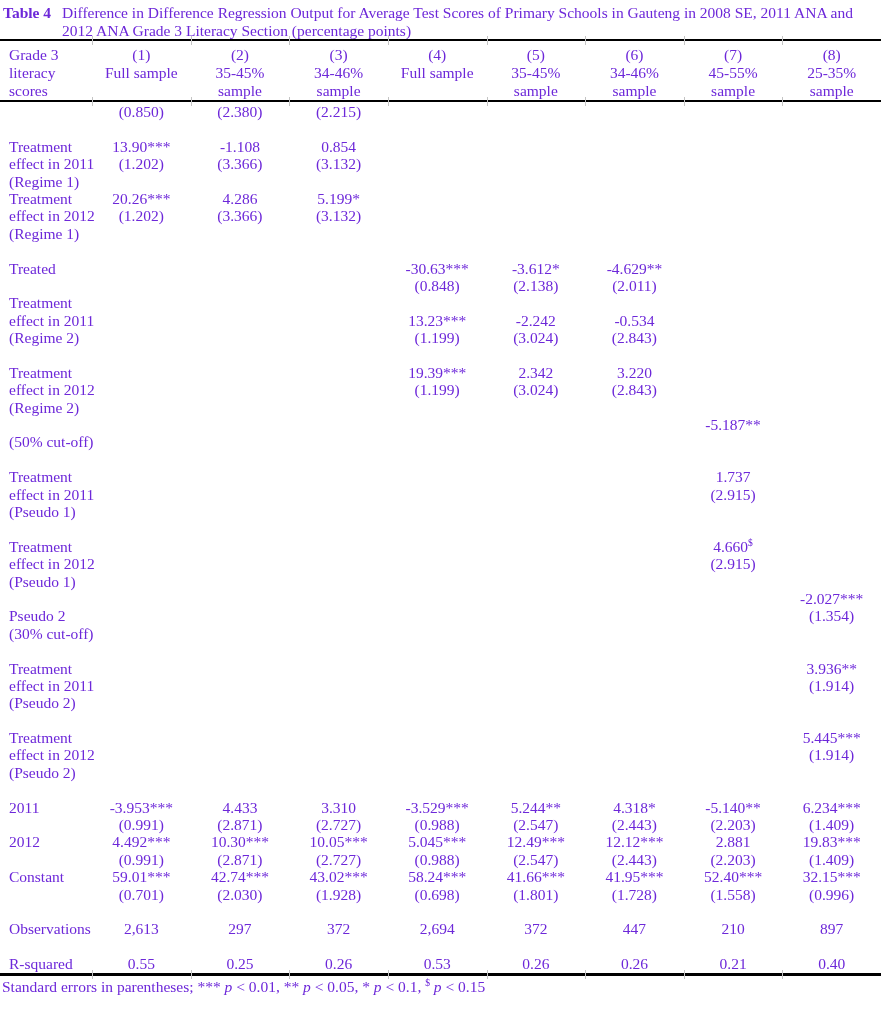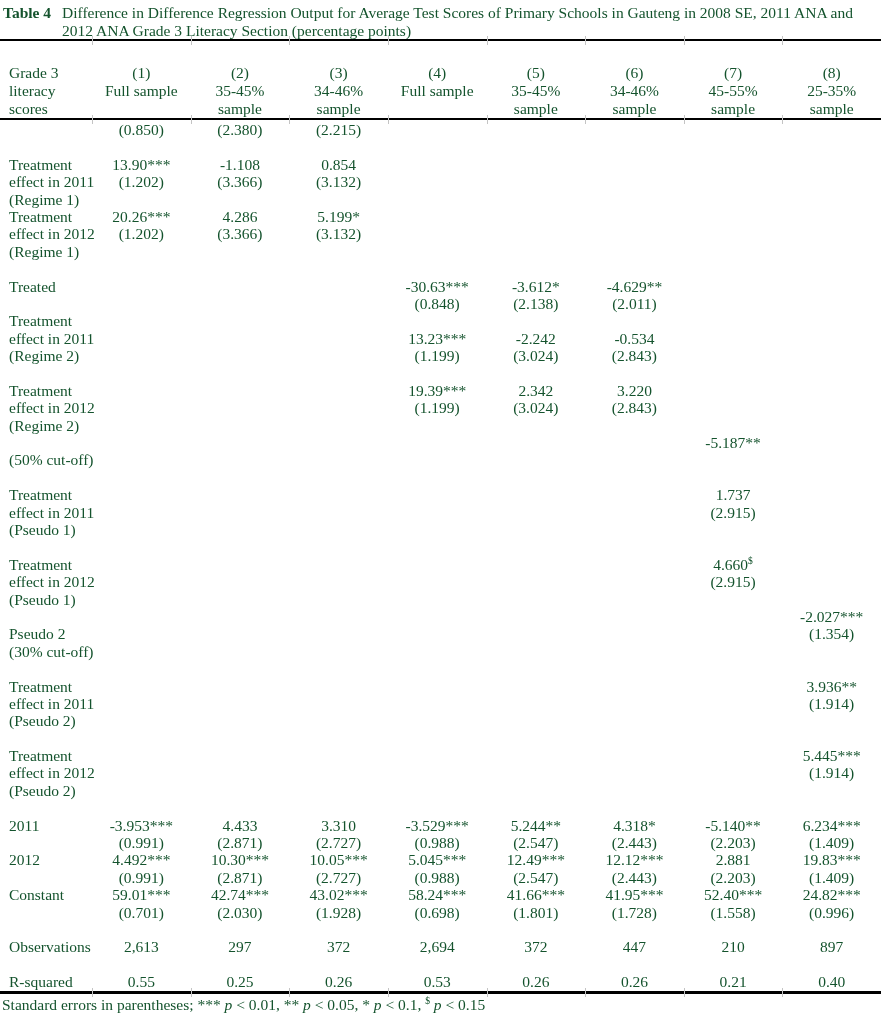--- a/index.html
+++ b/index.html
@@ -1,40 +1,40 @@
 <!DOCTYPE html>
 <html><head>
 <meta charset="utf-8">
 <style>
   html, body { margin: 0; padding: 0; background: #ffffff; }
   .page {
     position: relative;
     width: 881px;
     height: 1035px;
     background: #ffffff;
-    color: #14532d;
+    color: #6d28d9;
     font-family: "Liberation Serif", "DejaVu Serif", serif;
     font-size: 15.5px;
     overflow: hidden;
   }
   
   .title {
     display: flex;
     padding: 4px 2px 0 3px;
     line-height: 17.5px;
   }
   .title-tag { font-weight: bold; width: 59px; flex: none; }
   .title-text div { white-space: nowrap; }
   
   .rule { position: relative; background: #000; width: 881px; }
   .rule-2 { height: 2px; }
   .rule-3 { height: 3px; }
   .tick { position: absolute; width: 1px; height: 9px; top: -3px; background: #c4c4c4; }
   
-  .thead { padding-top: 23px; }
+  .thead { padding-top: 5px; }
   .hrow { display: flex; line-height: 18px; }
   .hstub { width: 92px; flex: none; padding-left: 9px; box-sizing: border-box; white-space: nowrap; }
   .hc { width: 98.625px; flex: none; text-align: center; white-space: nowrap; }
   
   .tbody { padding-top: 1px; }
   .brow { display: flex; height: 17.4px; line-height: 17.4px; }
   .bs { width: 92px; flex: none; padding-left: 9px; box-sizing: border-box; white-space: nowrap; overflow: visible; }
   .bc { width: 98.625px; flex: none; text-align: center; white-space: nowrap; }
   sup.sp { font-size: 0.62em; vertical-align: super; line-height: 0; }
   
@@ -599,21 +599,21 @@
       </div>
       <div class="brow">
         <div class="bs">Constant</div>
         <div class="bc">59.01***</div>
         <div class="bc">42.74***</div>
         <div class="bc">43.02***</div>
         <div class="bc">58.24***</div>
         <div class="bc">41.66***</div>
         <div class="bc">41.95***</div>
         <div class="bc">52.40***</div>
-        <div class="bc">24.82***</div>
+        <div class="bc">32.15***</div>
       </div>
       <div class="brow">
         <div class="bs"></div>
         <div class="bc">(0.701)</div>
         <div class="bc">(2.030)</div>
         <div class="bc">(1.928)</div>
         <div class="bc">(0.698)</div>
         <div class="bc">(1.801)</div>
         <div class="bc">(1.728)</div>
         <div class="bc">(1.558)</div>

